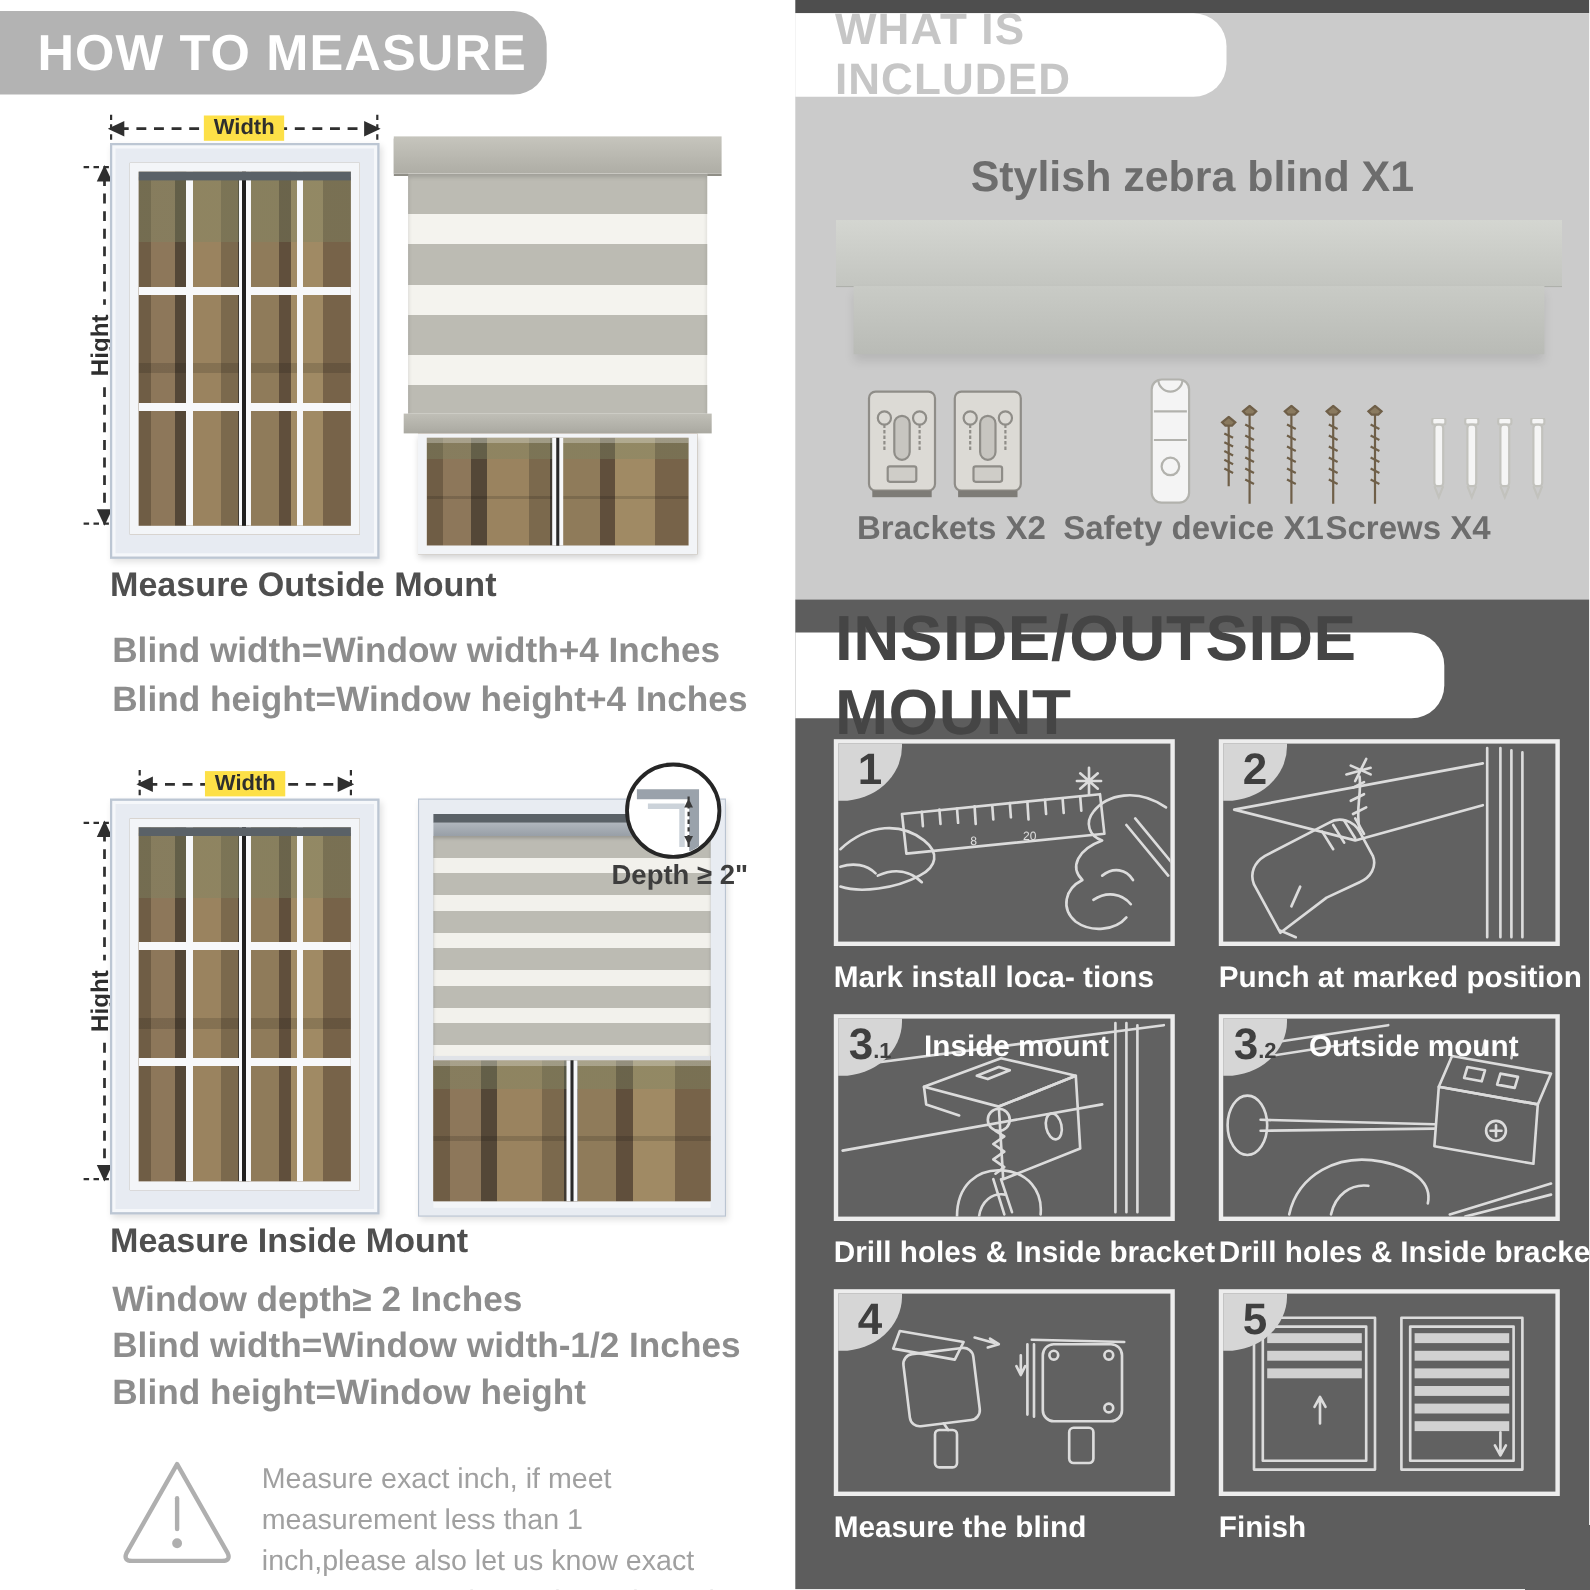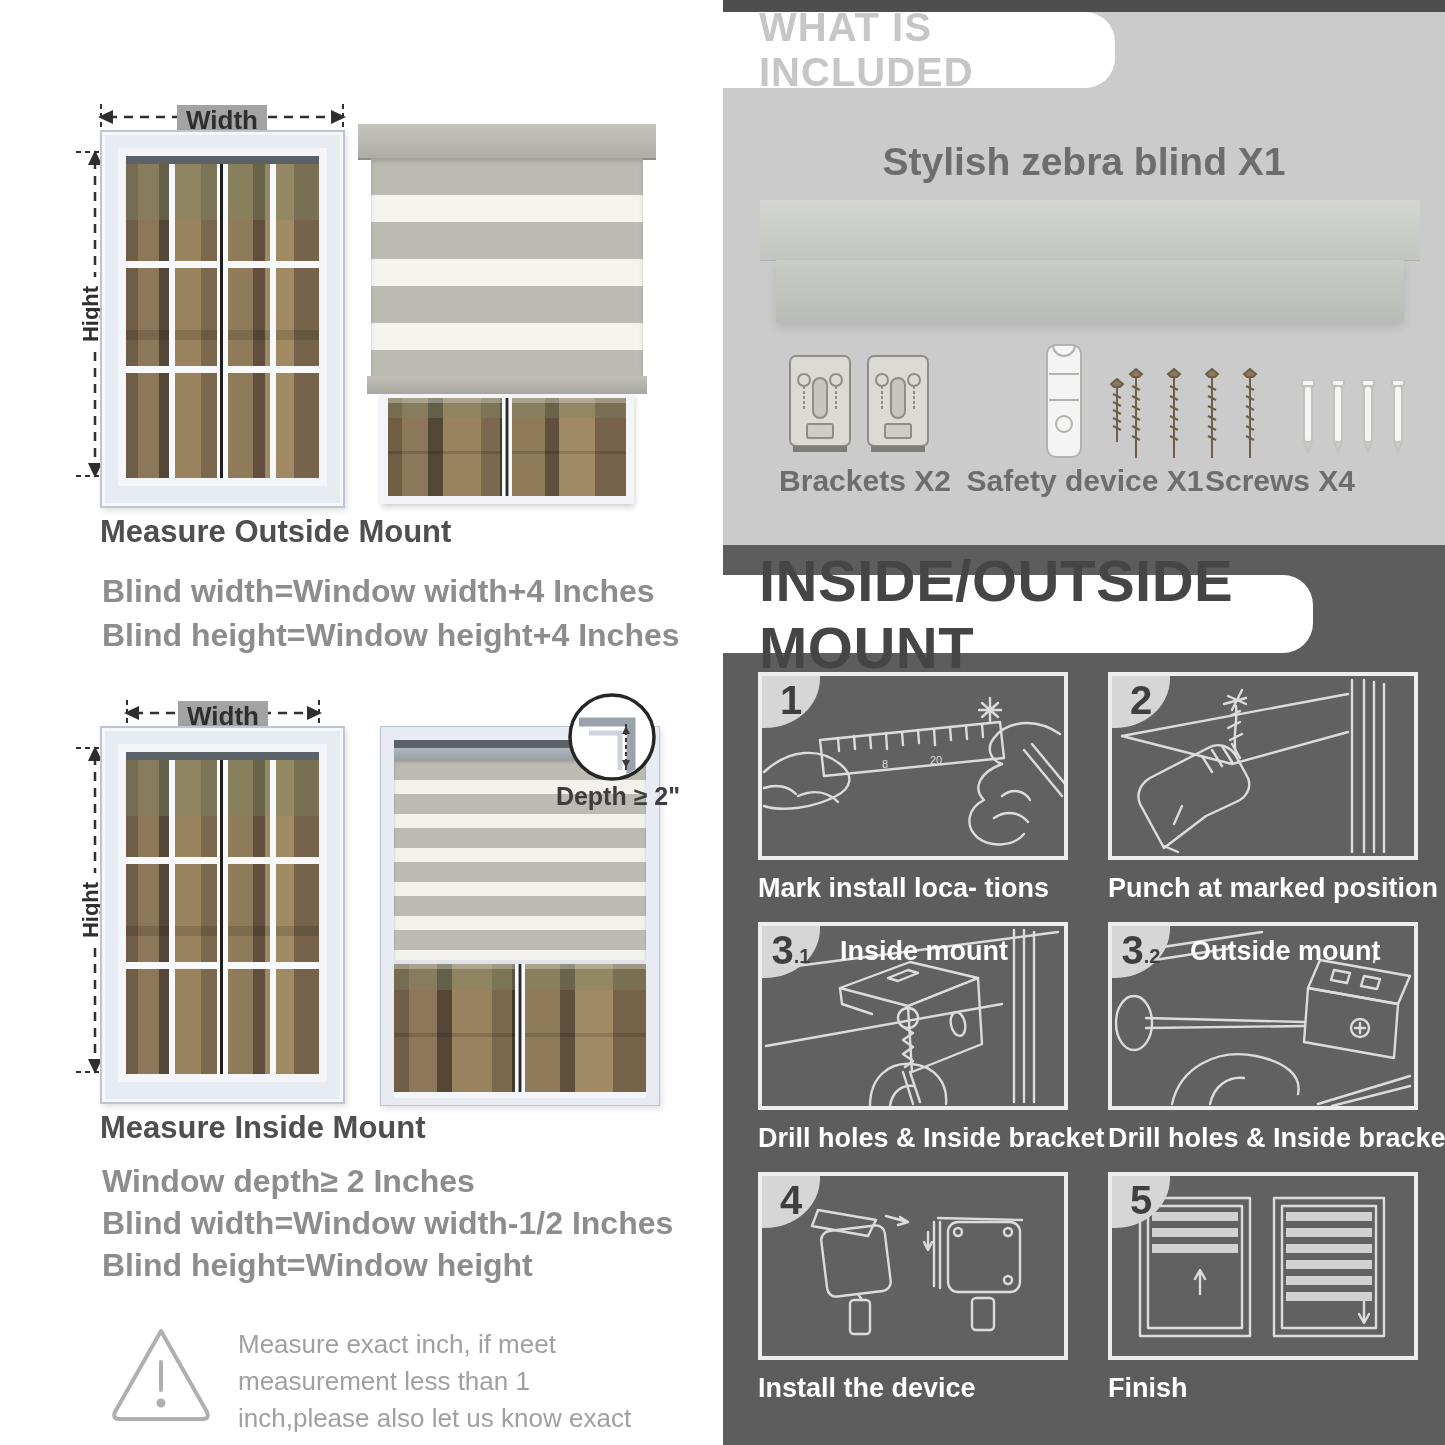--- a/index.html
+++ b/index.html
@@ -5,22 +5,22 @@
   html,body{margin:0;padding:0;background:#fff;}
   .canvas{position:relative;width:1445px;height:1445px;background:#fff;overflow:hidden;
           font-family:"Liberation Sans",sans-serif;}
   .abs{position:absolute;}
   
   .badge-gray{position:absolute;left:0;top:10px;width:497px;height:76px;background:#b3b3b3;
     border-radius:0 30px 30px 0;display:flex;align-items:center;padding-left:34px;box-sizing:border-box;
     color:#fff;font-size:46px;font-weight:bold;letter-spacing:1px;}
   .h2{position:absolute;font-size:31px;font-weight:bold;color:#4f4f4f;white-space:nowrap;}
   .formula{position:absolute;font-size:32px;font-weight:bold;color:#8d8d8d;white-space:nowrap;}
-  .alabel{position:absolute;top:1px;left:50%;transform:translateX(-50%);background:#a3a3a3;
-    padding:0 9px;font-size:26px;font-weight:bold;color:#2e2e2e;}
+  .alabel{position:absolute;top:1px;left:50%;transform:translateX(-50%);background:#fde047;
+    padding:0 9px;font-size:20px;font-weight:bold;color:#2e2e2e;}
   .vlabel{position:absolute;top:50%;left:-8px;transform:translate(0,-50%) rotate(-90deg);
     background:#fff;padding:0 9px;font-size:22px;font-weight:bold;color:#2e2e2e;}
   
   .winframe{position:absolute;background:#e7ebf2;border:2px solid #bcc6d3;box-sizing:border-box;
     padding:16px 16px 20px 16px;box-shadow:inset 0 0 0 3px #f5f7fa,2px 3px 6px rgba(0,0,0,.12);}
   .glass{position:relative;width:100%;height:100%;border:8px solid #f3f5f8;box-sizing:border-box;overflow:hidden;}
   .photo{background-color:#8a7557;background-image:
     linear-gradient(180deg,rgba(255,255,255,.28) 0 5px,rgba(255,255,255,0) 5px),
     linear-gradient(180deg,rgba(124,134,100,.38) 0 20%,rgba(0,0,0,0) 20% 54%,rgba(0,0,0,.14) 54% 57%,rgba(0,0,0,0) 57%),
     linear-gradient(90deg,#6f5d45 0 6%,#8d775a 6% 17%,#544737 17% 23%,#9a835f 23% 39%,#7b694d 39% 47%,#413a31 47% 52%,#8f7b5a 52% 66%,#604f3c 66% 72%,#a08a64 72% 87%,#776349 87% 100%);}
@@ -69,20 +69,23 @@
   .caption{margin-top:13px;font-size:27px;font-weight:bold;color:#fff;white-space:nowrap;}
   .art{position:absolute;inset:0;width:100%;height:100%;}
   .art *{vector-effect:non-scaling-stroke;}
   svg.lineart{stroke:#e3e3e3;stroke-width:2.4;fill:none;stroke-linecap:round;stroke-linejoin:round;opacity:.95;}
 </style>
 </head>
 <body>
 
 <div class="canvas">
 
+  <div class="badge-gray">
+      <span>HOW TO MEASURE</span>
+    </div>
 
   <div class="abs" style="left:96px;top:104px;width:252px;height:46px;">
     <svg width="252" height="46">
       <line x1="12" y1="13" x2="240" y2="13" stroke="#2f2f2f" stroke-width="2.5" stroke-dasharray="9 7"></line>
       <polygon points="2,13 17,6 17,20" fill="#2f2f2f"></polygon>
       <polygon points="250,13 235,6 235,20" fill="#2f2f2f"></polygon>
       <line x1="5" y1="0" x2="5" y2="44" stroke="#2f2f2f" stroke-width="2" stroke-dasharray="5 4"></line>
       <line x1="247" y1="0" x2="247" y2="44" stroke="#2f2f2f" stroke-width="2" stroke-dasharray="5 4"></line>
     </svg>
     <span class="alabel">Width</span>
@@ -418,21 +421,21 @@
             <path d="M176,42 l84,2"></path>
             <path d="M172,46 l0,64 M178,46 l0,66"></path>
             <rect x="186" y="46" width="72" height="70" rx="10"></rect>
             <circle cx="196" cy="56" r="4"></circle>
               <circle cx="246" cy="56" r="4"></circle>
               <circle cx="246" cy="104" r="4"></circle>
             <rect x="210" y="122" width="22" height="32" rx="4"></rect>
             <path d="M166,56 l0,14 M162,66 l4,8 l4,-8"></path>
           </svg>
         </div>
-        <div class="caption">Install the device</div>
+        <div class="caption">Measure the blind</div>
       </div>
 
       <div class="panel-wrap" style="left:385px;top:627px;">
         <div class="panel">
           <span class="pnum">
               <span class="n">5</span>
             </span>
           <svg class="art lineart" viewBox="0 0 302 180">
             <rect x="28" y="22" width="110" height="138"></rect>
             <rect x="36" y="30" width="94" height="122"></rect>

